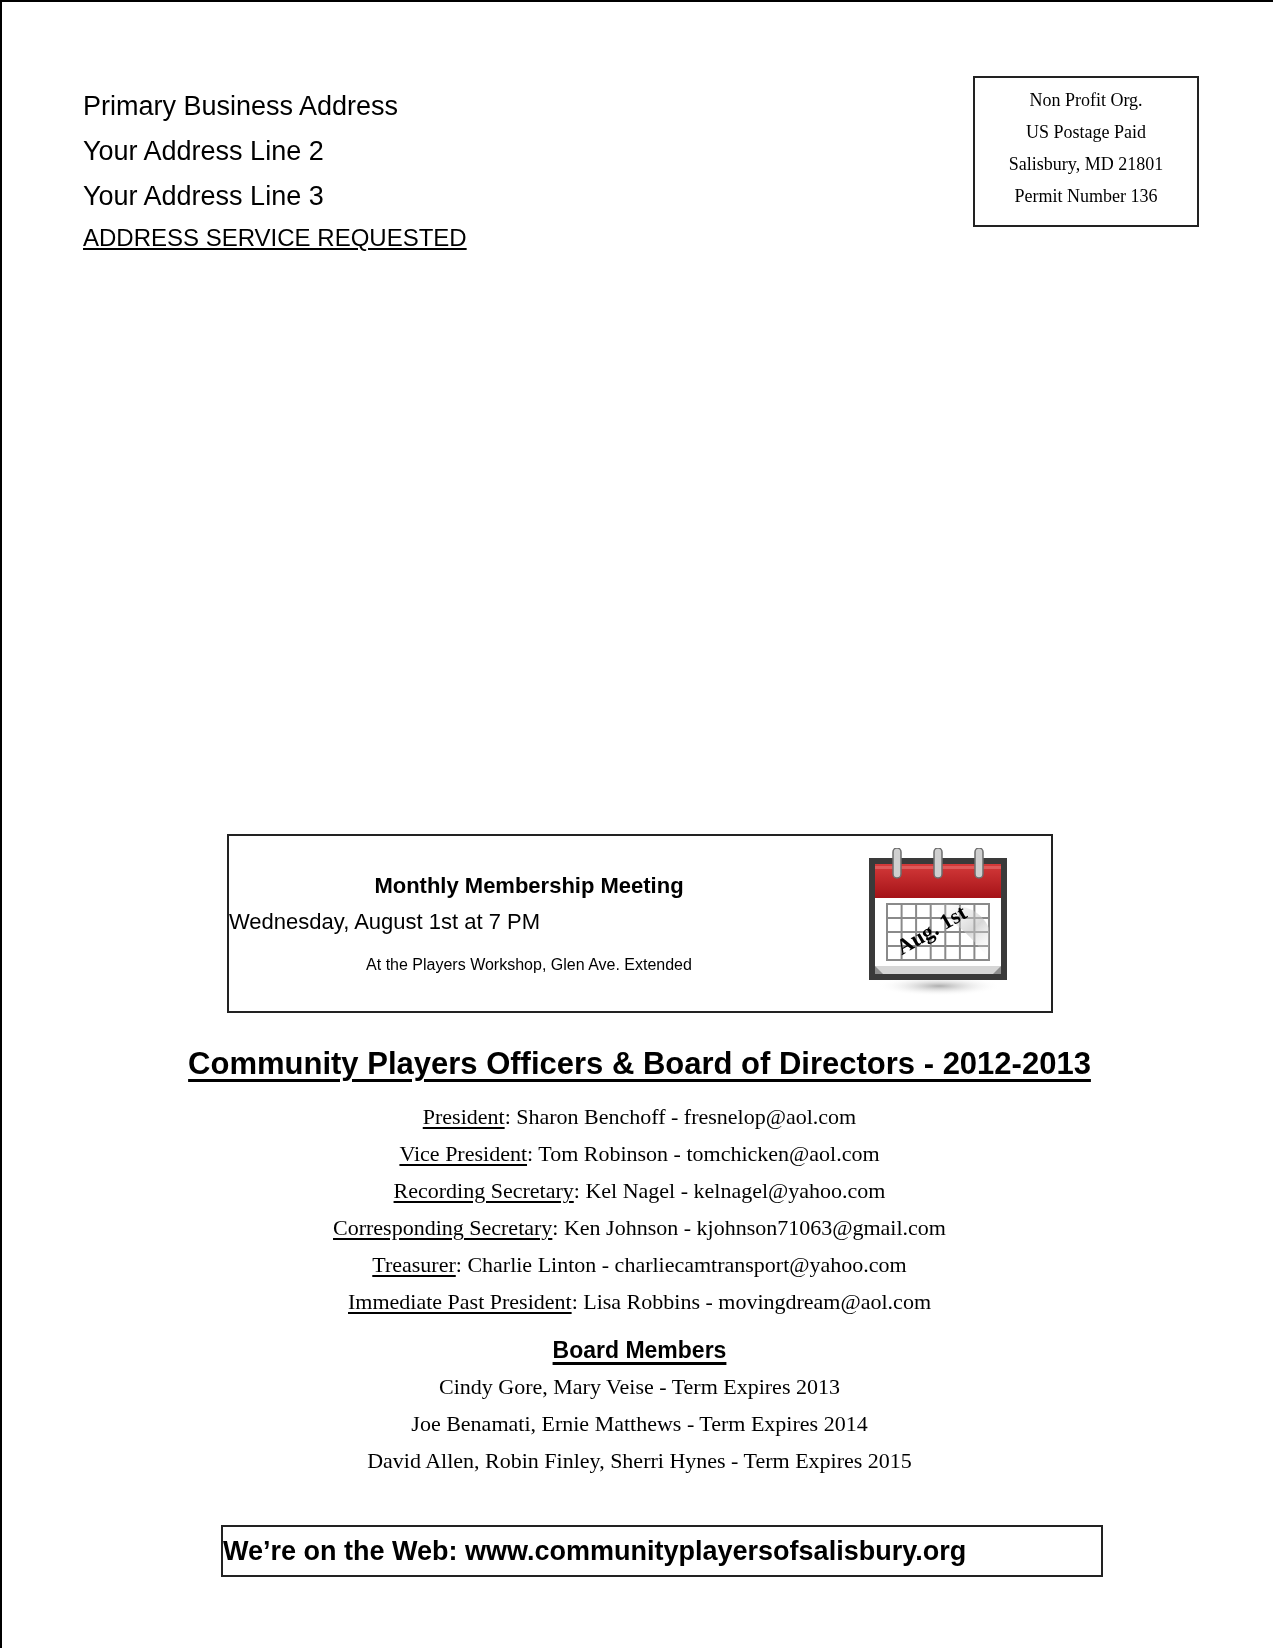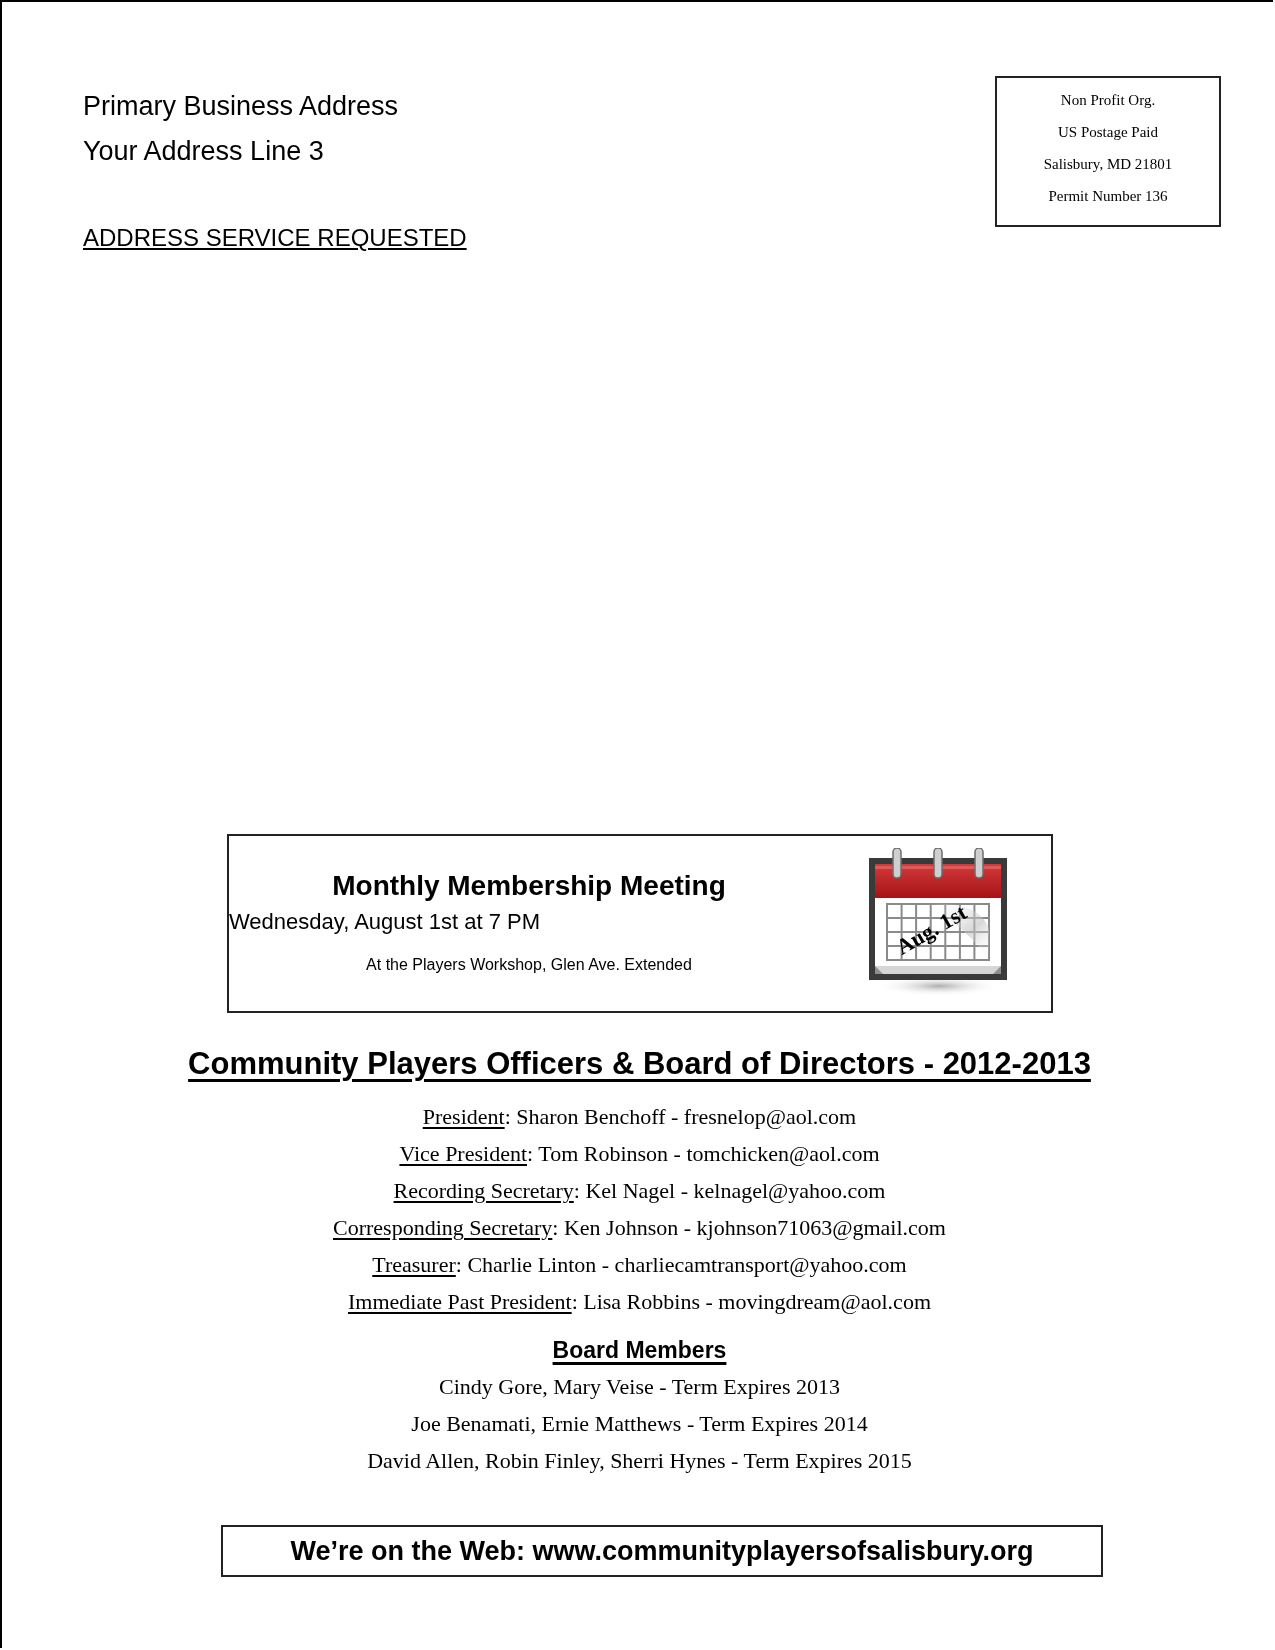--- a/index.html
+++ b/index.html
@@ -5,47 +5,48 @@
   html, body { margin: 0; padding: 0; background: #ffffff; }
   body { width: 1275px; height: 1650px; position: relative; overflow: hidden; color: #000; }
   .page { position: absolute; left: 0; top: 0; width: 1273px; height: 1648px; border-left: 2px solid #000; border-top: 2px solid #000; box-sizing: border-box; }
   .sans { font-family: "Liberation Sans", "DejaVu Sans", sans-serif; }
   .serif { font-family: "Liberation Serif", "DejaVu Serif", serif; }
 
   .return-address { position: absolute; left: 81px; top: 76px; font-size: 27px; line-height: 34px; }
   .return-address div { white-space: nowrap; margin-top: 11px; }
   .service-req { position: absolute; left: 81px; top: 222px; font-size: 24px; line-height: 28px; white-space: nowrap; text-decoration: underline; }
 
-  .postage { position: absolute; left: 993px; top: 74px; width: 226px; height: 151px; border: 2px solid #222; box-sizing: border-box; text-align: center; font-size: 15px; line-height: 32px; padding-top: 6px; }
+  .postage { position: absolute; left: 971px; top: 74px; width: 226px; height: 151px; border: 2px solid #222; box-sizing: border-box; text-align: center; font-size: 18px; line-height: 32px; padding-top: 6px; }
 
   .meeting-box { position: absolute; left: 225px; top: 832px; width: 826px; height: 179px; border: 2px solid #222; box-sizing: border-box; }
-  .meeting-title { position: absolute; left: 0; width: 600px; top: 32px; text-align: center; font-size: 28px; font-weight: bold; line-height: 36px; }
+  .meeting-title { position: absolute; left: 0; width: 600px; top: 32px; text-align: center; font-size: 22px; font-weight: bold; line-height: 36px; }
   .meeting-when { position: absolute; left: 0; width: 600px; top: 72px; text-align: left; font-size: 22px; line-height: 28px; }
   .meeting-where { position: absolute; left: 0; width: 600px; top: 115px; text-align: center; font-size: 16px; line-height: 28px; }
 
   .calendar { position: absolute; left: 638px; top: 12px; width: 144px; height: 150px; }
 
   .officers-title { position: absolute; left: 0; width: 1275px; top: 1044px; text-align: center; font-size: 31px; font-weight: bold; text-decoration: underline; text-decoration-thickness: 3px; text-underline-offset: 5px; line-height: 36px; }
   .officer-list { position: absolute; left: 0; width: 1275px; top: 1101px; text-align: center; font-size: 22px; }
   .officer-row { height: 37px; line-height: 28px; white-space: nowrap; }
   .officer-role { text-decoration: underline; text-underline-offset: 3px; }
 
   .board-title { position: absolute; left: 0; width: 1275px; top: 1334px; text-align: center; font-size: 23px; font-weight: bold; text-decoration: underline; text-decoration-thickness: 3px; text-underline-offset: 4px; line-height: 28px; }
   .board-list { position: absolute; left: 0; width: 1275px; top: 1371px; text-align: center; font-size: 22px; }
   .board-row { height: 37px; line-height: 28px; white-space: nowrap; }
 
-  .web-box { position: absolute; left: 219px; top: 1523px; width: 882px; height: 52px; border: 2px solid #222; box-sizing: border-box; text-align: center; font-size: 27px; font-weight: bold; line-height: 48px; white-space: nowrap; }
+  .web-box { position: absolute; left: 219px; top: 1523px; width: 882px; height: 52px; border: 2px solid #222; box-sizing: border-box; font-size: 27px; font-weight: bold; line-height: 48px; white-space: nowrap; }
 </style>
 </head>
 <body>
 
 <div class="page">
 
   <div class="return-address sans">
     <div>Primary Business Address</div>
+    <div>Your Address Line 2</div>
     <div>Your Address Line 3</div>
   </div>
   <div class="service-req sans">ADDRESS SERVICE REQUESTED</div>
 
   <div class="postage serif">
     <div>Non Profit Org.</div>
     <div>US Postage Paid</div>
     <div>Salisbury, MD 21801</div>
     <div>Permit Number 136</div>
   </div>

